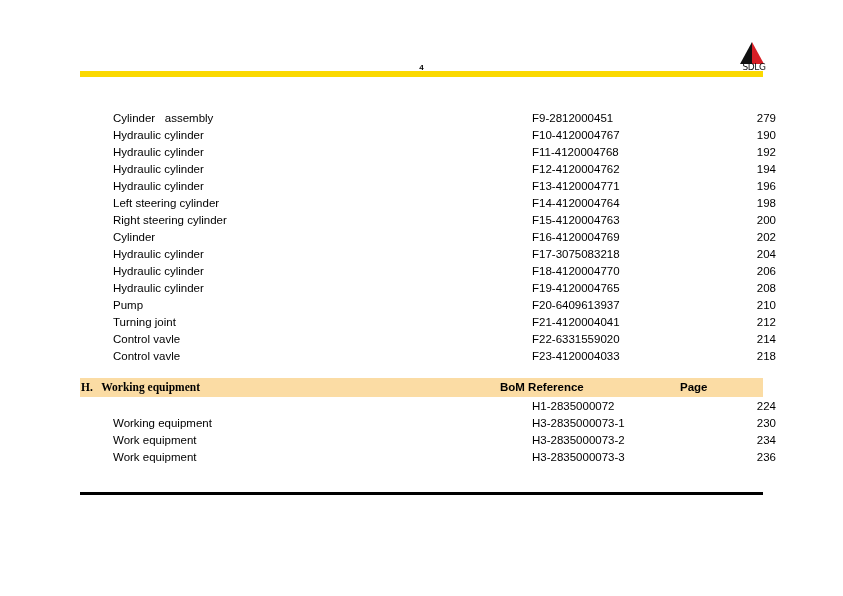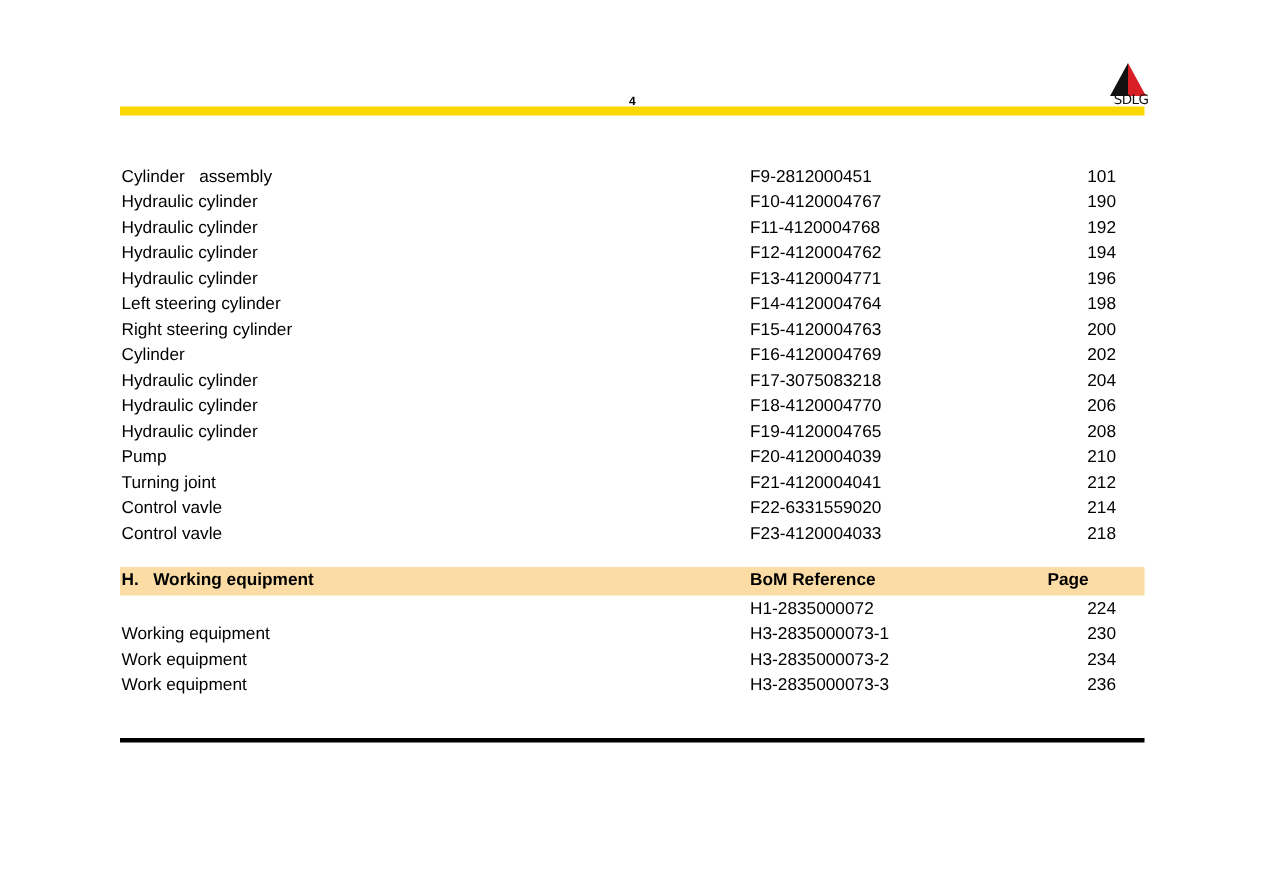--- a/index.html
+++ b/index.html
@@ -90,20 +90,21 @@
     left: 80px;
     top: 110px;
     width: 683px;
   }
   .toc-row {
     position: relative;
     height: 17px;
     line-height: 17px;
     font-size: 11.5px;
     white-space: pre;
+    margin-left: 32px;
   }
   .toc-row .cell-description {
     position: absolute;
     left: 1px;
     top: 0;
   }
   .toc-row .cell-reference {
     position: absolute;
     left: 420px;
     top: 0;
@@ -124,33 +125,34 @@
     line-height: 19px;
     background: #fbdca4;
     font-size: 11.5px;
     font-weight: bold;
     white-space: pre;
   }
   #section-h-header .cell-description {
     position: absolute;
     left: 1px;
     top: 0;
+    font-family: Liberation Serif, serif;
   }
   #section-h-header .cell-reference {
     position: absolute;
     left: 420px;
     top: 0;
     text-align: right;
   }
   #section-h-header .cell-page {
     position: absolute;
     left: 600px;
     width: 64px;
     top: 0;
-    text-align: center;
+    text-align: left;
   }
   #section-h-rows {
     margin-top: 1px;
   }
 
   
   #footer-rule {
     position: absolute;
     left: 80px;
     top: 492px;
@@ -169,32 +171,32 @@
   <div id="brand-logo">
     <div id="logo-triangle-left" style="border-bottom-color: rgb(17, 17, 17);"></div>
     <div id="logo-triangle-right" style="border-bottom-color: rgb(216, 31, 38);"></div>
     <div id="logo-wordmark">SDLG</div>
   </div>
 </div>
 
 <div id="content-table">
 
   <div id="continued-rows">
-      <div class="toc-row"><span class="cell-description">Cylinder   assembly</span><span class="cell-reference">F9-2812000451</span><span class="cell-page">101</span></div>
+      <div class="toc-row"><span class="cell-description">Cylinder   assembly</span><span class="cell-reference">F9-2812000451</span><span class="cell-page">279</span></div>
       <div class="toc-row"><span class="cell-description">Hydraulic cylinder</span><span class="cell-reference">F10-4120004767</span><span class="cell-page">190</span></div>
       <div class="toc-row"><span class="cell-description">Hydraulic cylinder</span><span class="cell-reference">F11-4120004768</span><span class="cell-page">192</span></div>
       <div class="toc-row"><span class="cell-description">Hydraulic cylinder</span><span class="cell-reference">F12-4120004762</span><span class="cell-page">194</span></div>
       <div class="toc-row"><span class="cell-description">Hydraulic cylinder</span><span class="cell-reference">F13-4120004771</span><span class="cell-page">196</span></div>
       <div class="toc-row"><span class="cell-description">Left steering cylinder</span><span class="cell-reference">F14-4120004764</span><span class="cell-page">198</span></div>
       <div class="toc-row"><span class="cell-description">Right steering cylinder</span><span class="cell-reference">F15-4120004763</span><span class="cell-page">200</span></div>
       <div class="toc-row"><span class="cell-description">Cylinder</span><span class="cell-reference">F16-4120004769</span><span class="cell-page">202</span></div>
       <div class="toc-row"><span class="cell-description">Hydraulic cylinder</span><span class="cell-reference">F17-3075083218</span><span class="cell-page">204</span></div>
       <div class="toc-row"><span class="cell-description">Hydraulic cylinder</span><span class="cell-reference">F18-4120004770</span><span class="cell-page">206</span></div>
       <div class="toc-row"><span class="cell-description">Hydraulic cylinder</span><span class="cell-reference">F19-4120004765</span><span class="cell-page">208</span></div>
-      <div class="toc-row"><span class="cell-description">Pump</span><span class="cell-reference">F20-4120004039</span><span class="cell-page">210</span></div>
+      <div class="toc-row"><span class="cell-description">Pump</span><span class="cell-reference">F20-6409613937</span><span class="cell-page">210</span></div>
       <div class="toc-row"><span class="cell-description">Turning joint</span><span class="cell-reference">F21-4120004041</span><span class="cell-page">212</span></div>
       <div class="toc-row"><span class="cell-description">Control vavle</span><span class="cell-reference">F22-6331559020</span><span class="cell-page">214</span></div>
       <div class="toc-row"><span class="cell-description">Control vavle</span><span class="cell-reference">F23-4120004033</span><span class="cell-page">218</span></div>
     </div>
 
   <div id="section-h-header" style="background: rgb(251, 220, 164);">
     <span class="cell-description">H.   Working equipment</span>
     <span class="cell-reference">BoM Reference</span>
     <span class="cell-page">Page</span>
   </div>

